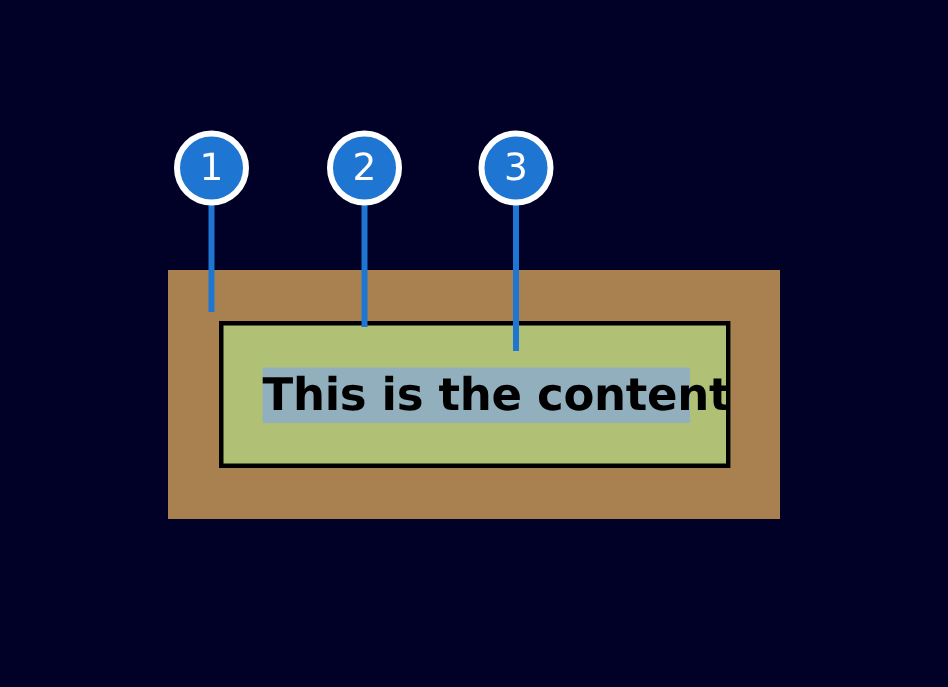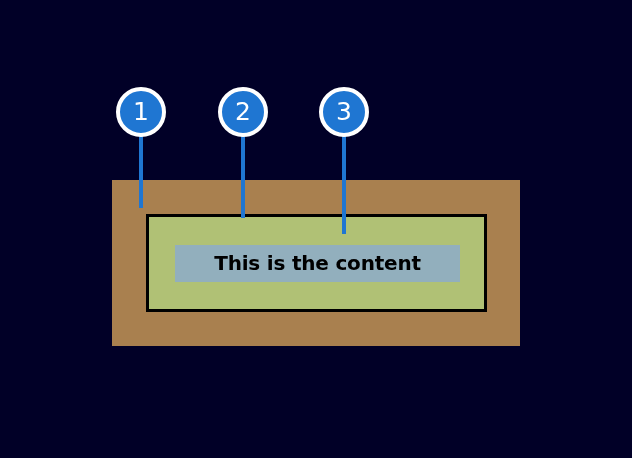--- a/index.html
+++ b/index.html
@@ -39,21 +39,21 @@
     box-sizing: border-box;
   }
   .content-text {
     position: absolute;
     left: 175px;
     top: 245px;
     width: 285px;
     height: 37px;
     background: #92afbd;
     color: #000000;
-    font-size: 20px;
+    font-size: 30px;
     font-weight: bold;
     line-height: 37px;
     text-align: center;
     white-space: nowrap;
     letter-spacing: -0.2px;
   }
 
   
   .leader {
     position: absolute;

